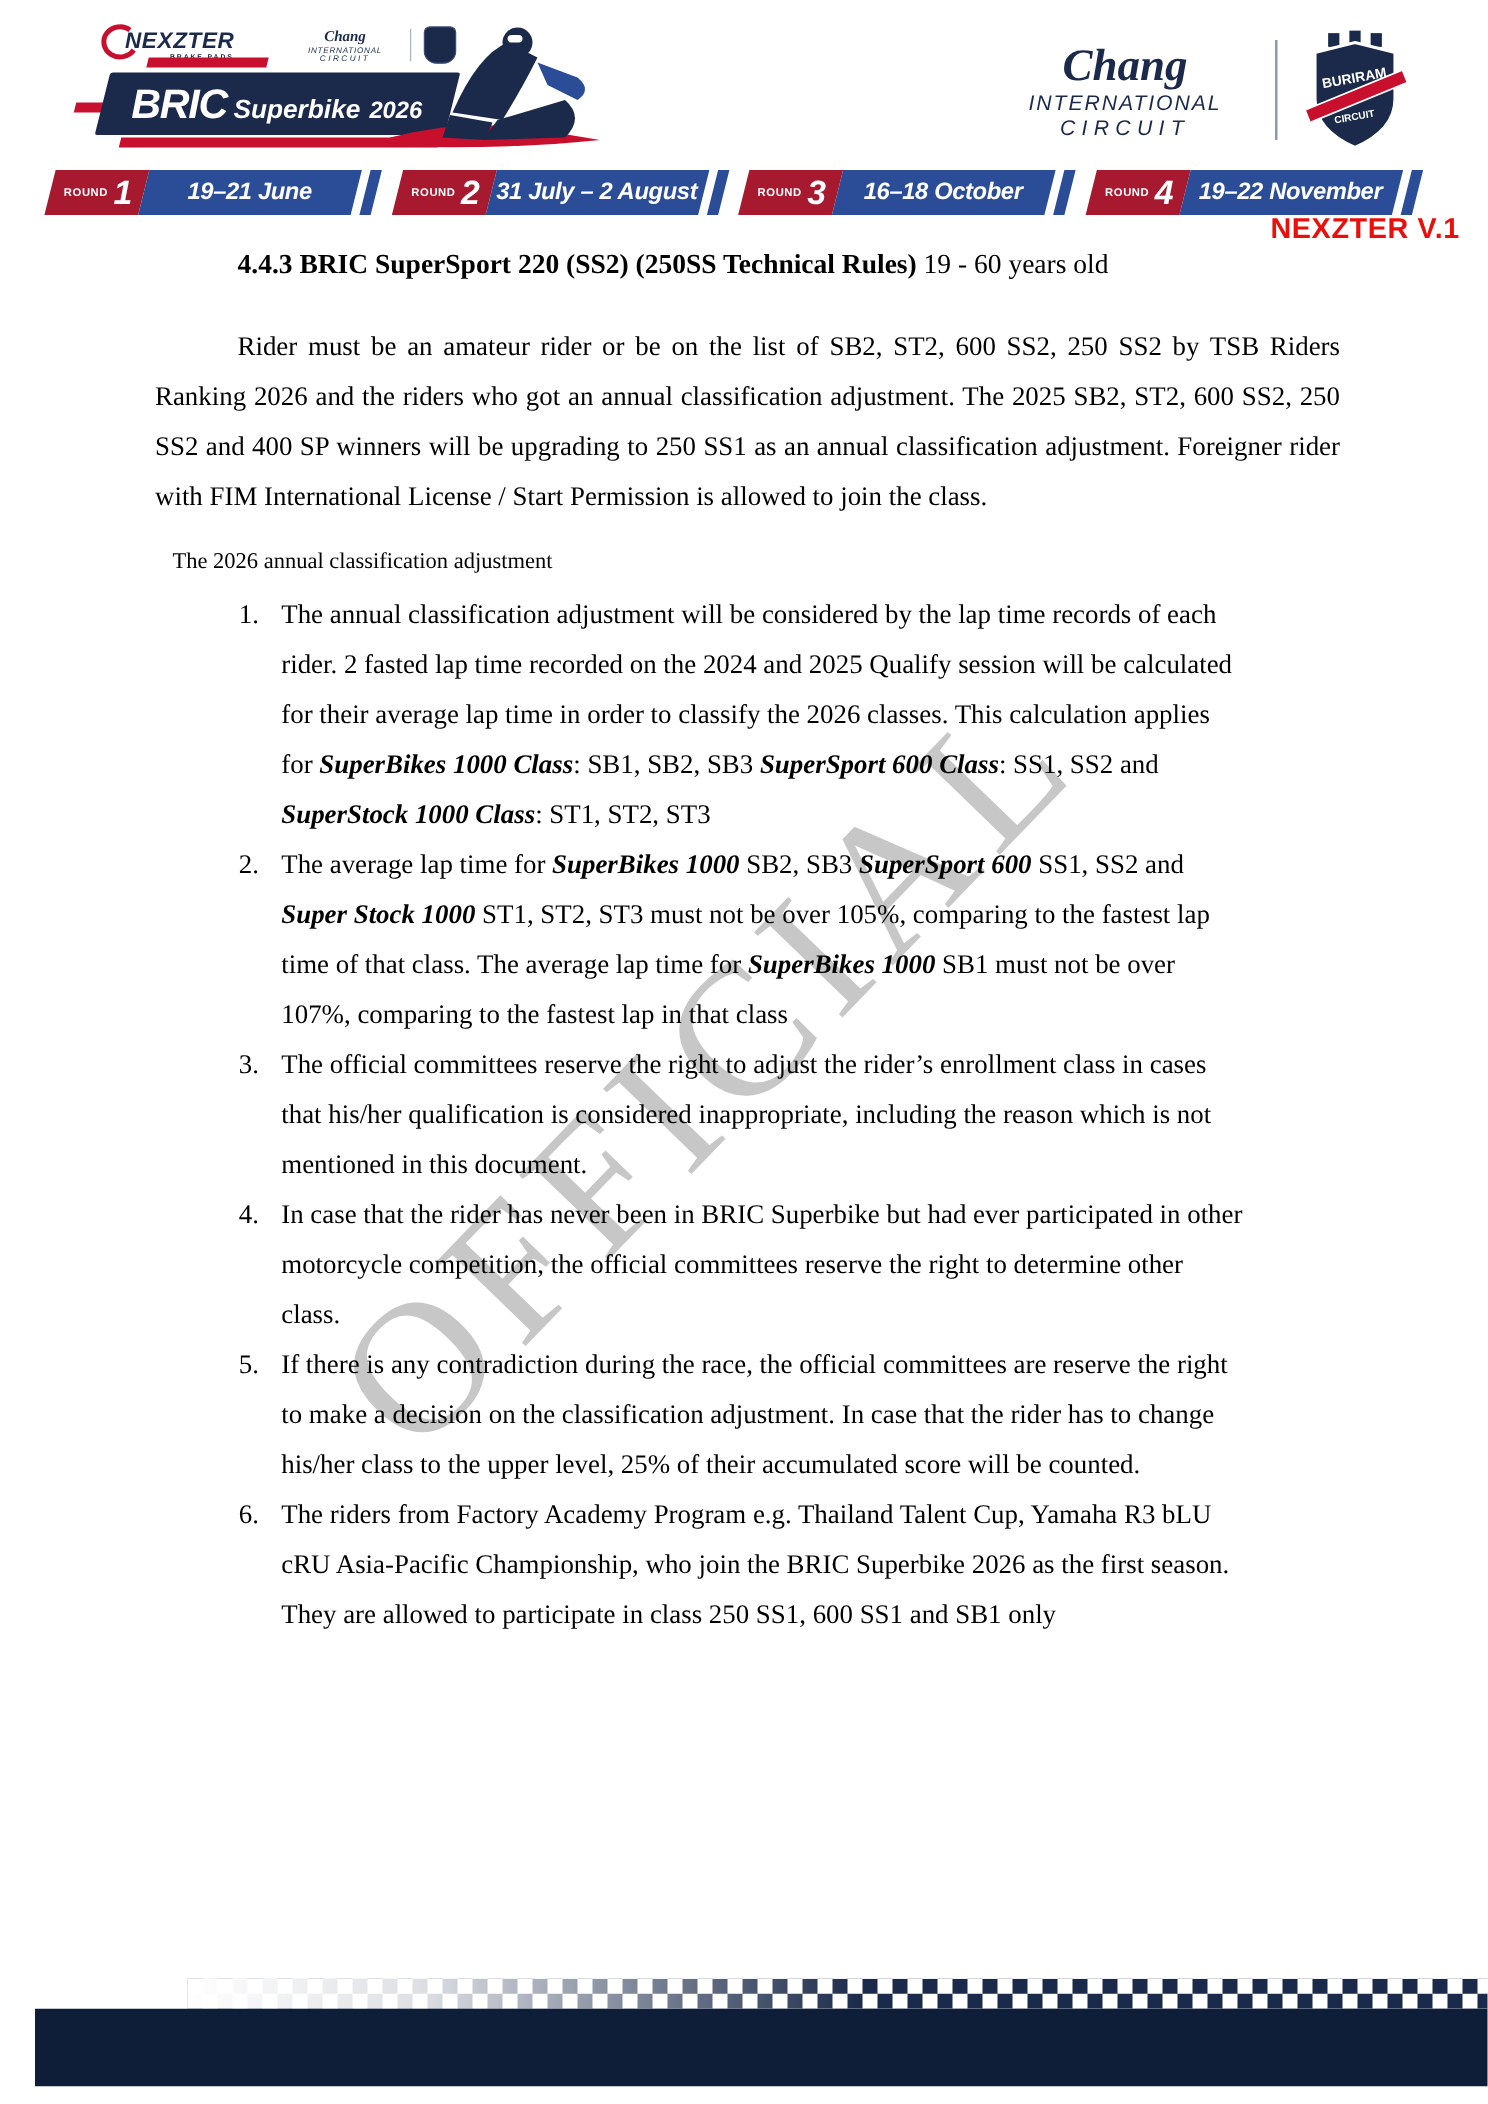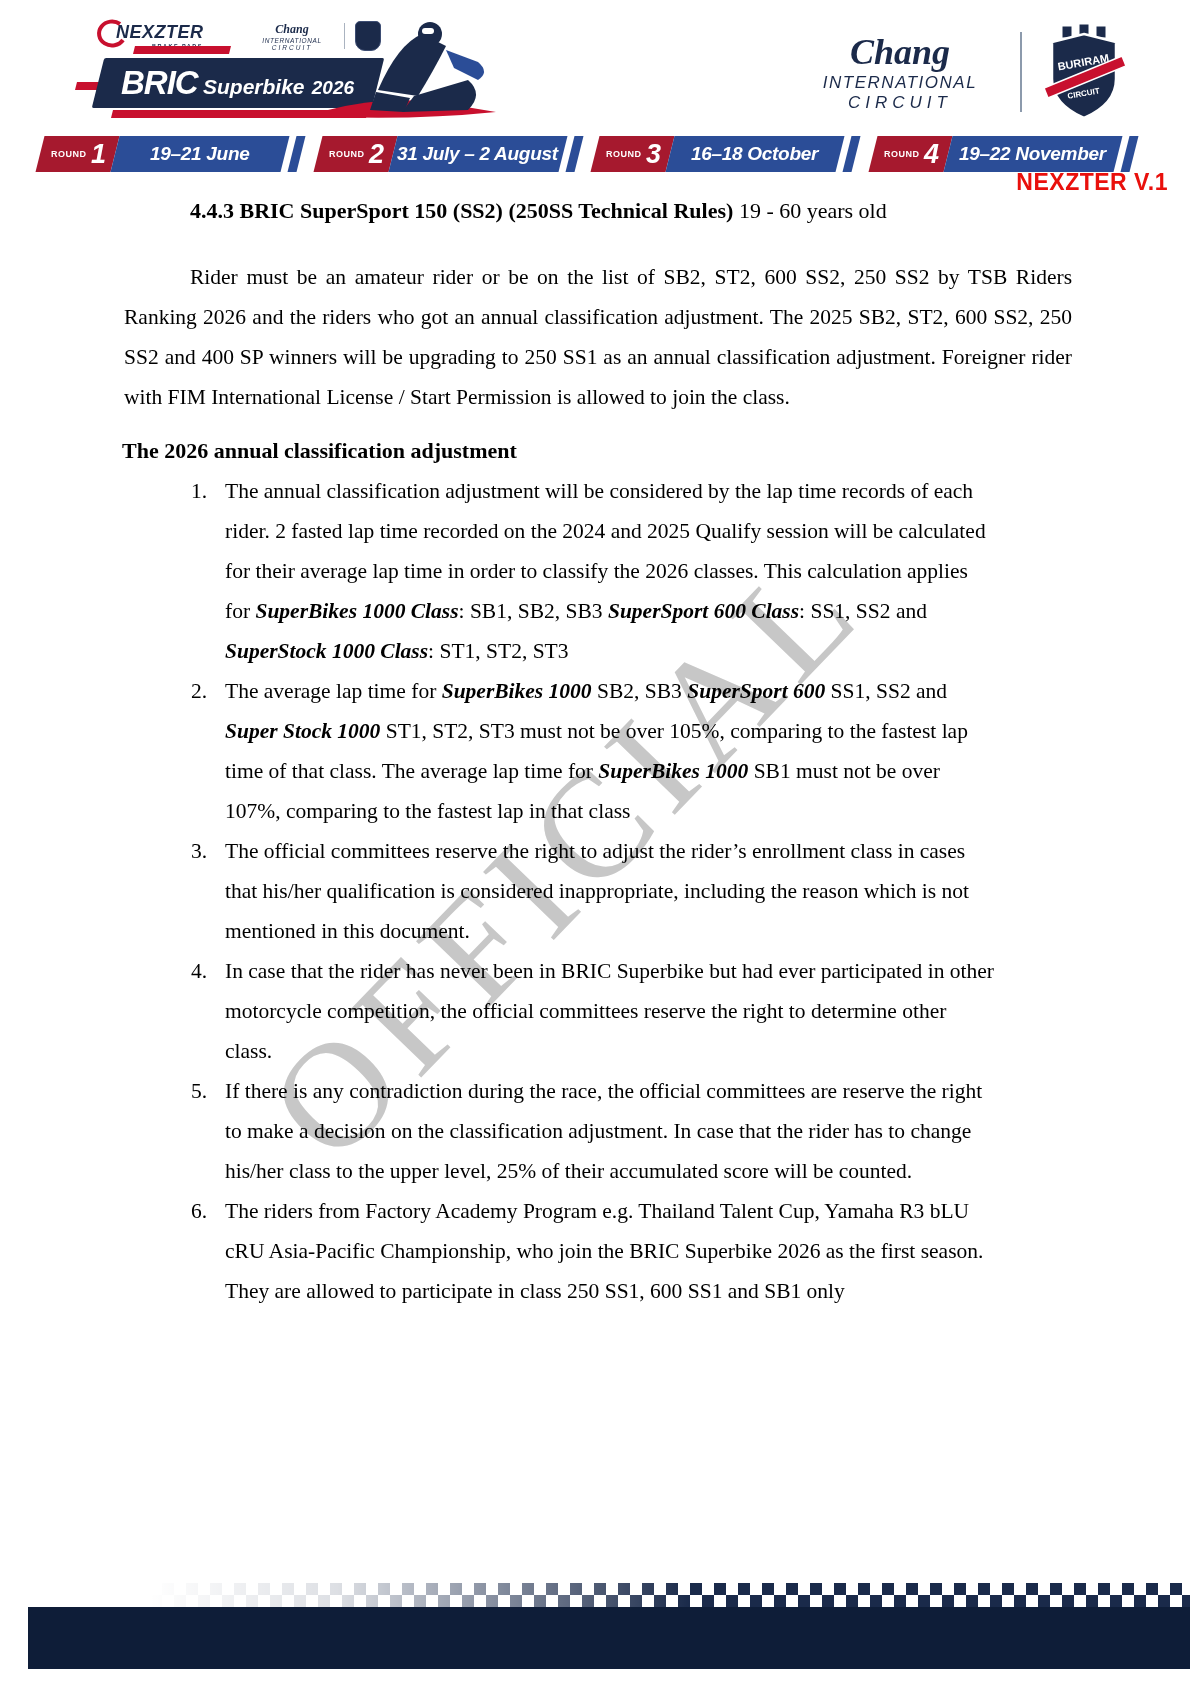--- a/index.html
+++ b/index.html
@@ -10,21 +10,21 @@
   
   .watermark{
     position:absolute;left:565px;top:855px;z-index:1;
     transform:translate(-50%,-50%) rotate(-46deg);
     font-family:"Liberation Serif",serif;font-size:150px;letter-spacing:12px;
     color:#c7c7c7;white-space:nowrap;user-select:none;
   }
   .layer{position:absolute;inset:0;z-index:2}
 
   
-  .logo-left{position:absolute;left:68px;top:10px;width:395px;height:112px}
+  .logo-left{position:absolute;left:52px;top:10px;width:395px;height:112px}
   .nexzter-row{position:absolute;left:22px;top:8px;display:flex;align-items:center;gap:10px}
   .nexzter-mark{position:relative;width:150px;height:36px}
   .nexzter-brand{position:absolute;left:26px;top:4px;font:italic 800 18px "Liberation Sans",sans-serif;color:#1b2a4a;letter-spacing:.5px}
   .nexzter-sub{position:absolute;left:62px;top:25px;font:700 5.5px "Liberation Sans",sans-serif;color:#1b2a4a;letter-spacing:1.5px}
   .chang-mini{width:84px;text-align:center;color:#1b2a4a;line-height:1.05}
   .chang-mini .l1{font:italic 700 12px "Liberation Serif",serif}
   .chang-mini .l2{font:italic 400 6.5px "Liberation Sans",sans-serif;letter-spacing:.6px}
   .chang-mini .l3{font:italic 400 6.5px "Liberation Sans",sans-serif;letter-spacing:2px}
   .mini-divider{width:1px;height:26px;background:#aab3c0}
   .mini-badge{width:24px;height:28px;background:#1b2a4a;border-radius:5px 5px 10px 10px;border:1px solid #3d4d73}
@@ -66,21 +66,21 @@
     font:700 23px "Liberation Sans",sans-serif;color:#e9100c;letter-spacing:.5px;
   }
 
   
   .doc-title{position:absolute;left:190px;top:198px;font-size:22px;white-space:nowrap}
   .doc-title .tb{font-weight:700}
   .intro{
     position:absolute;left:124px;top:235px;width:948px;
     font-size:21.5px;line-height:40px;text-align:justify;text-indent:66px;
   }
-  .subhead{position:absolute;left:122px;top:438px;font-size:22px;font-weight:700}
+  .subhead{position:absolute;left:138px;top:438px;font-size:18px;font-weight:400}
   .rules{position:absolute;left:191px;top:471px;width:810px;font-size:21.5px;line-height:40px}
   .rule{display:flex;align-items:flex-start}
   .rule-num{width:34px;flex:none}
   .rule-text{width:770px}
   .bi{font-weight:700;font-style:italic}
 
   
   .checker{
     position:absolute;left:150px;right:0;top:1583px;height:24px;
     background-image:
@@ -192,21 +192,21 @@
       <div class="round-dates">
           <span>19–22 November</span>
         </div>
       <div class="round-sliver"></div>
     </div>
   </div>
 
   <div class="official">NEXZTER V.1</div>
 
   <div class="doc-title">
-    <span class="tb">4.4.3 BRIC SuperSport 150 (SS2) (250SS Technical Rules)</span><span> 19 - 60 years old</span>
+    <span class="tb">4.4.3 BRIC SuperSport 220 (SS2) (250SS Technical Rules)</span><span> 19 - 60 years old</span>
   </div>
 
   <p class="intro">Rider must be an amateur rider or be on the list of SB2, ST2, 600 SS2, 250 SS2 by TSB Riders Ranking 2026 and the riders who got an annual classification adjustment. The 2025 SB2, ST2, 600 SS2, 250 SS2 and 400 SP  winners will be upgrading to 250 SS1 as an annual classification adjustment. Foreigner rider with FIM International License / Start Permission is allowed to join the class.</p>
 
   <div class="subhead">The 2026 annual classification adjustment</div>
 
   <div class="rules">
     <div class="rule">
       <span class="rule-num">1.</span>
       <span class="rule-text"><span>The annual classification adjustment will be considered by the lap time records of each rider. 2 fasted lap time recorded on the 2024 and 2025 Qualify session will be calculated for their average lap time in order to classify the 2026 classes. This calculation applies for </span><span class="bi">SuperBikes 1000 Class</span><span>: SB1, SB2, SB3 </span><span class="bi">SuperSport 600 Class</span><span>: SS1, SS2 and </span><span class="bi">SuperStock 1000 Class</span><span>: ST1, ST2, ST3</span></span>

